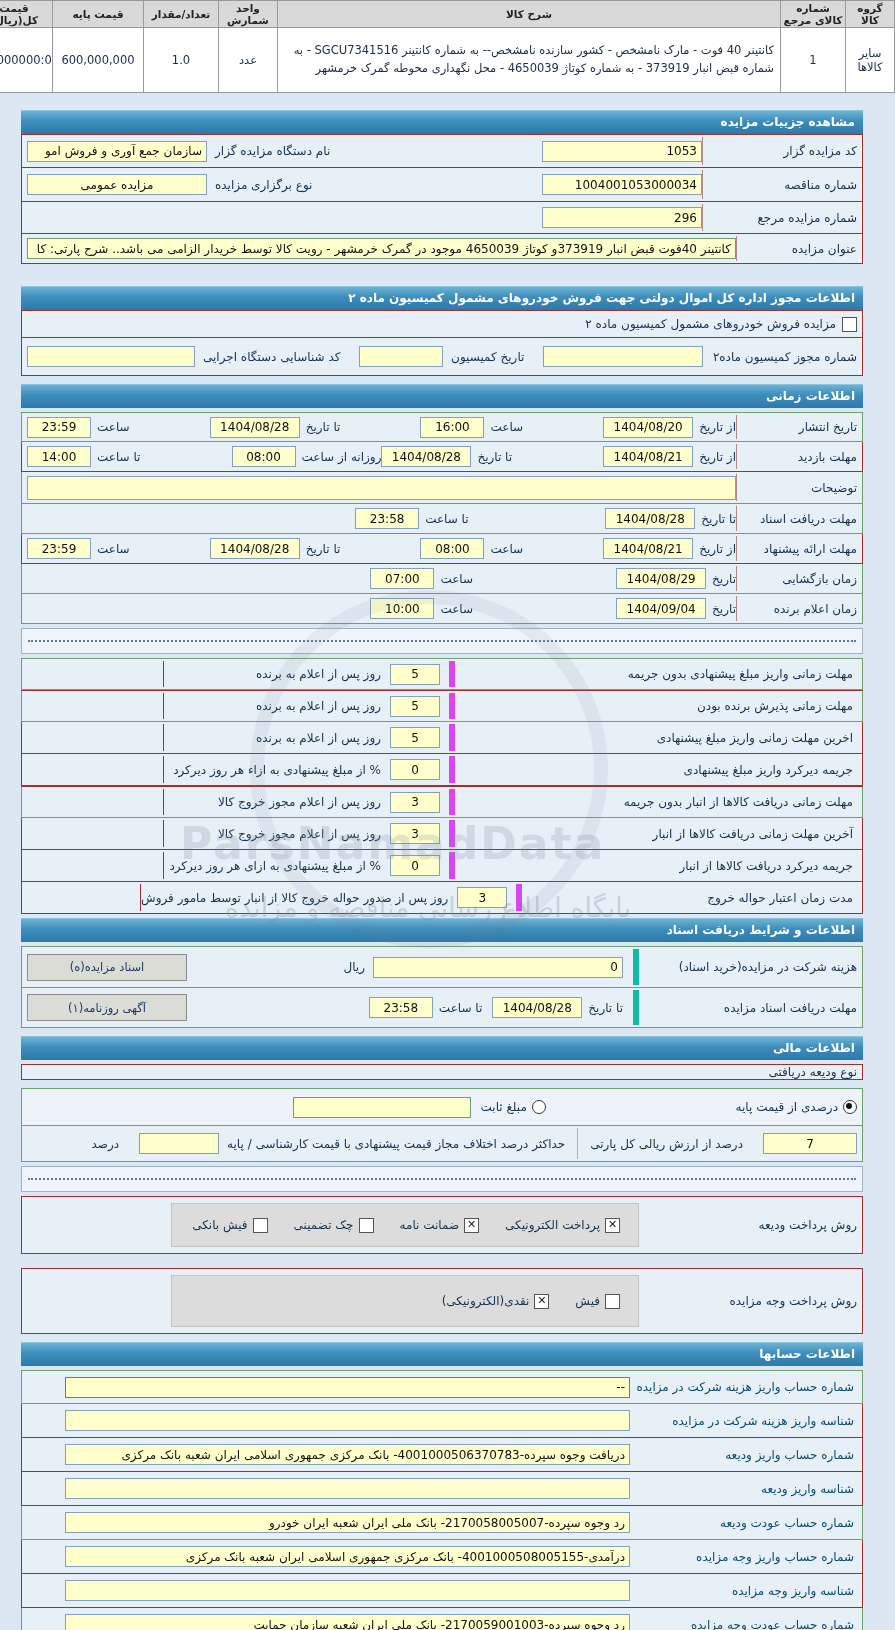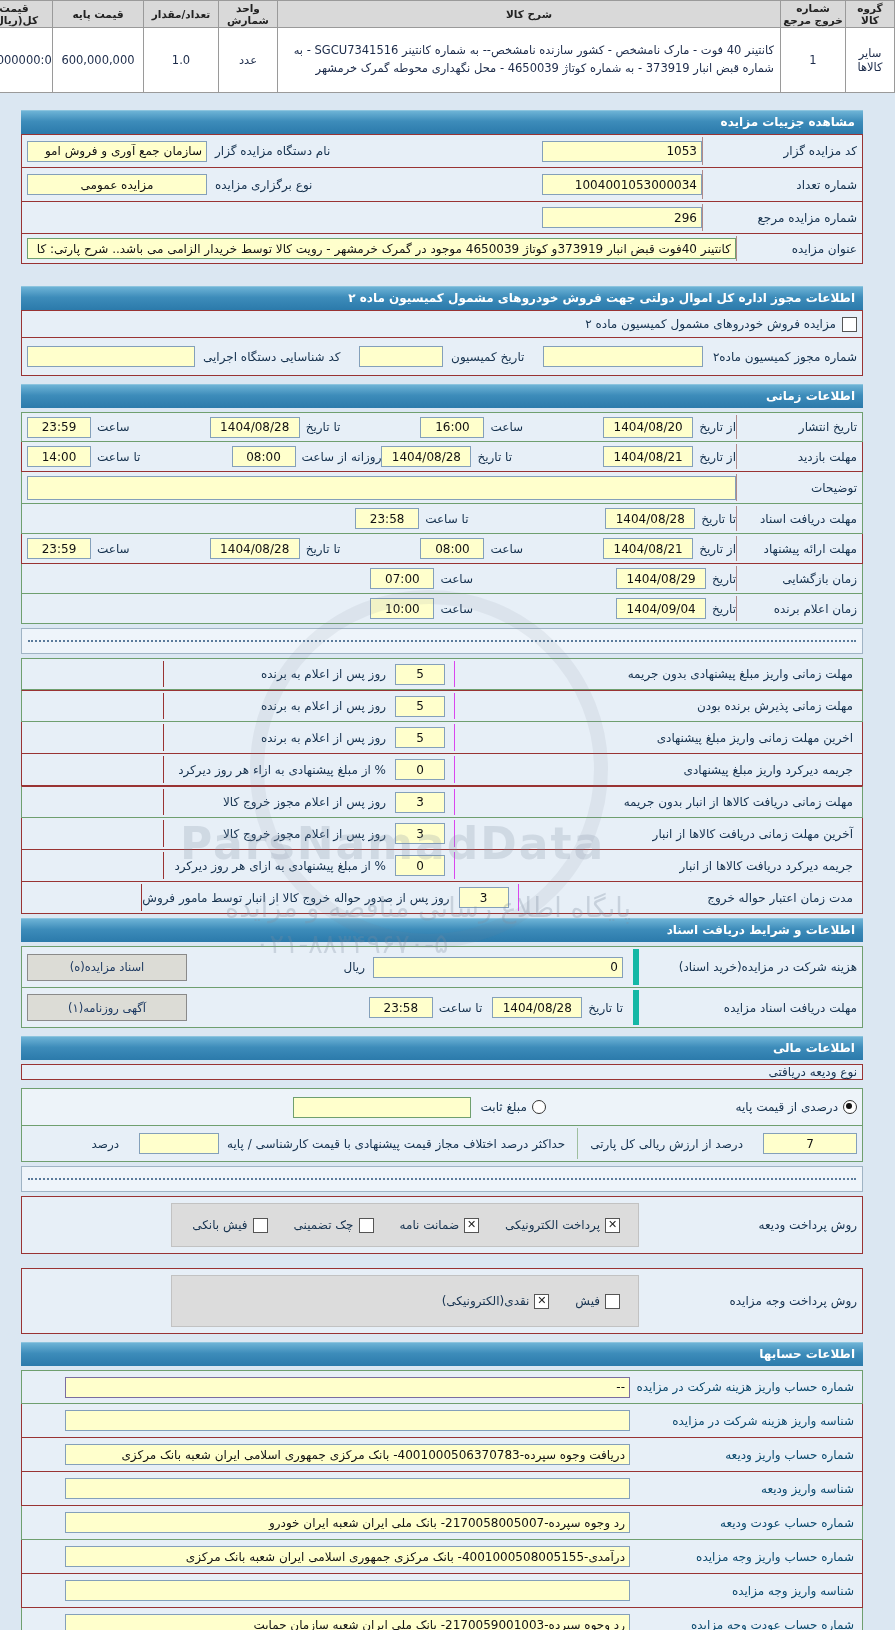--- a/index.html
+++ b/index.html
@@ -31,46 +31,45 @@
   .lc3{width:224px;align-self:stretch;display:flex;align-items:center;font-size:12px;color:#0c4a6e;padding-right:3px;}
   .btn{background:#dcdcd6;border:1px solid #8a8a8a;color:#1f3b63;font-size:11.5px;height:27px;padding:0 10px;font-family:inherit;min-width:160px;}
   .dashed{border:1px solid #9fb3c4;background:#eef4fa;height:24px;display:flex;align-items:center;padding:0 6px;}
   .dashed i{display:block;width:100%;border-top:2px dotted #5a7a9a;}
   .cb{width:13px;height:13px;border:1px solid #555;background:#fff;display:inline-block;position:relative;flex:0 0 auto;}
   .cb.on::before{content:"✕";position:absolute;left:0;right:0;top:-1px;text-align:center;font-size:11px;color:#222;line-height:14px;}
   .rb{width:12px;height:12px;border:1px solid #333;border-radius:50%;background:#fff;display:inline-block;position:relative;flex:0 0 auto;}
   .rb.on::after{content:"";position:absolute;left:2px;top:2px;width:6px;height:6px;border-radius:50%;background:#111;}
   .panel{background:#dcdcdc;border:1px solid #c2c2c2;display:flex;align-items:center;gap:26px;padding:0 18px;height:44px;width:468px;box-sizing:border-box;}
   .pitem{display:flex;align-items:center;gap:5px;}
-  .rl{width:398px;align-self:stretch;display:flex;align-items:center;border-left:1px solid #d946ef;font-size:12px;color:#16324f;padding-right:4px;}
+  .rl{width:398px;align-self:stretch;display:flex;align-items:center;border-left:6px solid #d946ef;font-size:12px;color:#16324f;padding-right:4px;}
   .rleft{width:136px;align-self:stretch;border-right:1px solid #993333;}
   .num-inp{width:40px;text-align:center;margin:0 9px;}
   
   .wm{position:absolute;pointer-events:none;color:#7e8da0;z-index:5;white-space:nowrap;}
   .wm1{top:818px;left:180px;font-size:44px;font-weight:bold;opacity:.22;letter-spacing:2px;}
   .wm2{top:892px;left:225px;font-size:27px;opacity:.30;}
   .wm3{top:928px;left:255px;font-size:27px;opacity:.28;letter-spacing:3px;}
   .wm-circle{position:absolute;top:590px;left:250px;width:330px;height:330px;border:14px solid rgba(120,130,145,.10);border-radius:50%;pointer-events:none;z-index:5;}
   .mt4{margin-top:4px;}.mt6{margin-top:17px;}.mt8{margin-top:8px;}.mt10{margin-top:22px;}.mt14{margin-top:14px;}
 </style>
 </head>
 <body>
 
 <div class="page">
 
   <div class="wm-circle"></div>
   <div class="wm wm1">ParsNamadData</div>
   <div class="wm wm2">پایگاه اطلاع رسانی مناقصه و مزایده</div>
-  <div class="wm wm3">۰۲۱-۸۸۳۴۹۶۷۰-۵</div>
 
   <table class="goods">
     <thead>
       <tr>
         <th style="width:44px">گروه کالا</th>
-        <th style="width:60px">شماره خروج مرجع</th>
+        <th style="width:60px">شماره کالای مرجع</th>
         <th style="width:498px">شرح کالا</th>
         <th style="width:54px">واحد شمارش</th>
         <th style="width:70px">تعداد/مقدار</th>
         <th style="width:86px">قیمت پایه</th>
         <th style="width:72px">قیمت کل(ریال)</th>
       </tr>
     </thead>
     <tbody>
       <tr>
         <td>سایر کالاها</td>
@@ -90,21 +89,21 @@
 
     <div class="row b-red" style="height:34px">
       <div class="lc" style="width:150px">کد مزایده گزار</div>
       <input class="inp r" style="width: 150px;" readonly="" value="1053">
       <div class="sp"></div>
       <span class="lbl">نام دستگاه مزایده گزار</span>
       <input class="inp rtl" style="width: 170px; margin-right: 8px;" readonly="" value="سازمان جمع آوری و فروش امو">
     </div>
 
     <div class="row b-red" style="height:34px;border-top:none">
-      <div class="lc" style="width:150px">شماره تعداد</div>
+      <div class="lc" style="width:150px">شماره مناقصه</div>
       <input class="inp r" style="width: 150px;" readonly="" value="1004001053000034">
       <div class="sp"></div>
       <span class="lbl">نوع برگزاری مزایده</span>
       <input class="inp c" style="width: 170px; margin-right: 8px;" readonly="" value="مزایده عمومی">
     </div>
 
     <div class="row b-red" style="height:32px;border-top:none">
       <div class="lc" style="width:150px">شماره مزایده مرجع</div>
       <input class="inp r" style="width: 150px;" readonly="" value="296">
       <div class="sp"></div>

